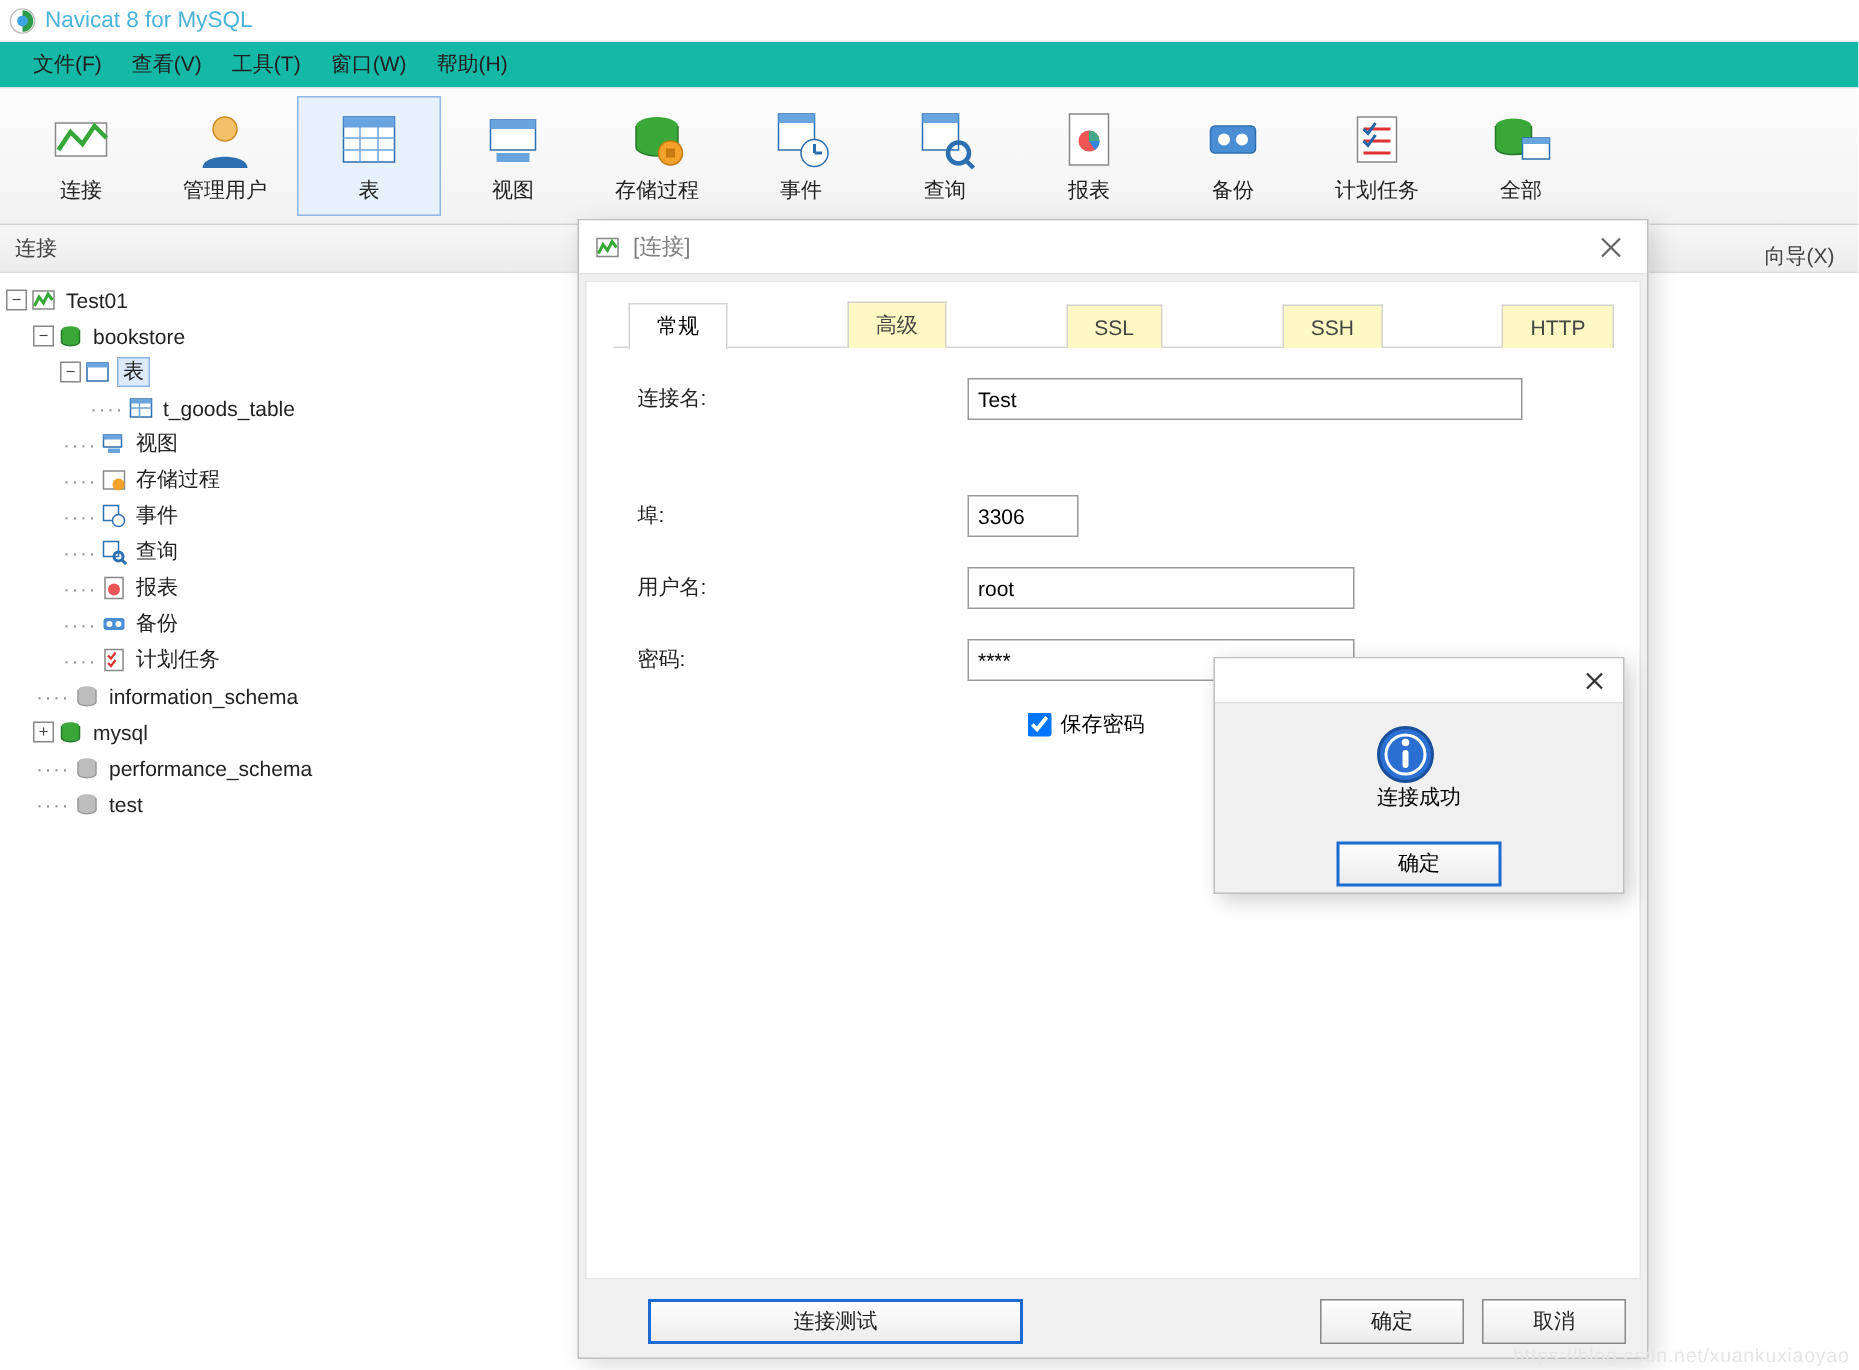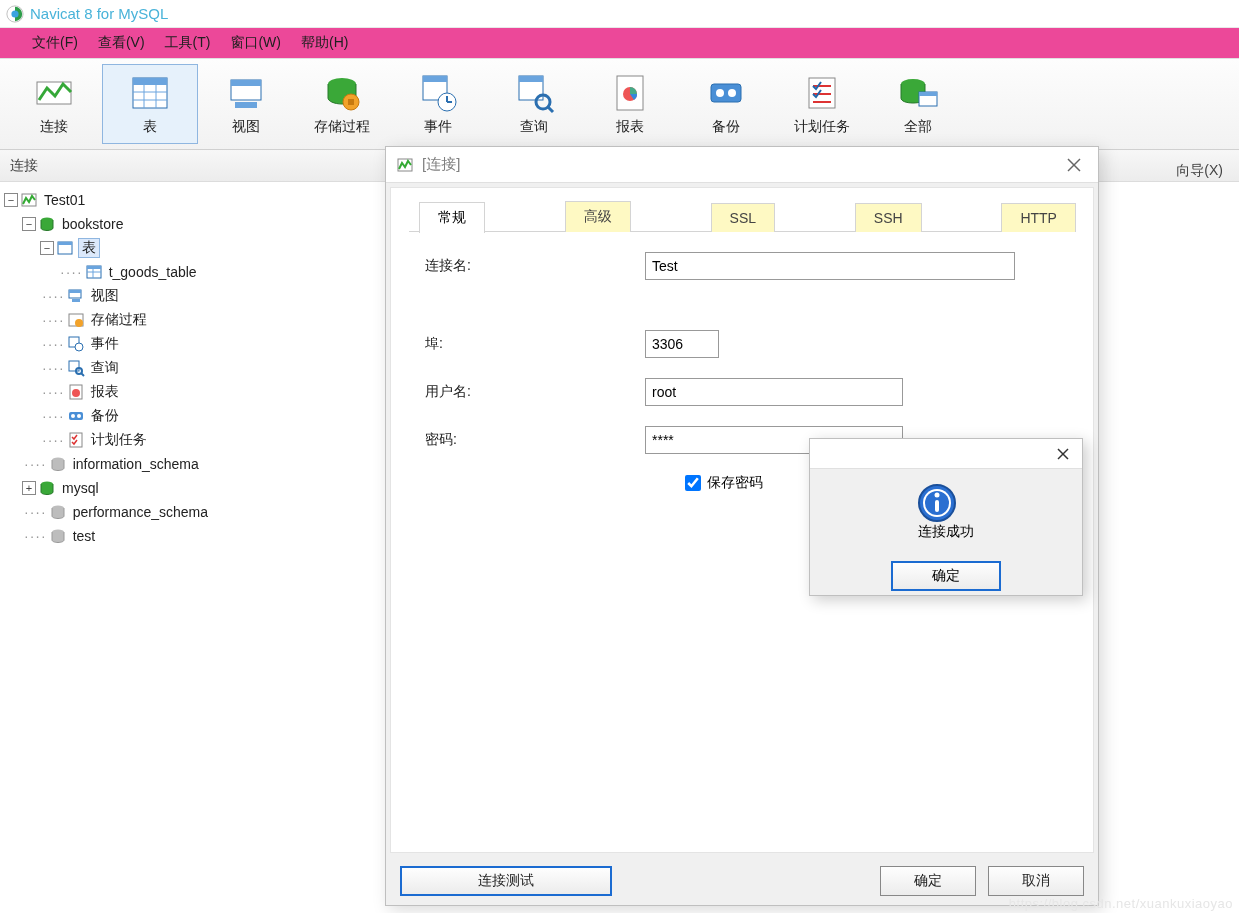--- a/index.html
+++ b/index.html
@@ -4,21 +4,21 @@
 <style>
 * { box-sizing: border-box; margin: 0; padding: 0; font-family: "Microsoft YaHei", "SimSun", Tahoma, Arial, sans-serif; font-size: 14px; }
 body { width: 1239px; height: 913px; position: relative; background: #fff; overflow: hidden; }
 
 
 .titlebar { height: 28px; display: flex; align-items: center; padding: 0 6px; background: #fff; border-bottom: 1px solid #e8e8e8; }
 .titlebar .appicon { width: 18px; height: 18px; margin-right: 6px; }
 .titlebar .title { color: #49b3d9; font-size: 15px; }
 
 
-.menubar { height: 30px; display: flex; align-items: center; padding: 0 24px; background: #ec4899; }
+.menubar { height: 30px; display: flex; align-items: center; padding: 0 14px; background: #14b8a6; }
 .menubar .menuitem { padding: 4px 8px; margin-right: 4px; color: #202020; cursor: default; }
 
 
 .toolbar { height: 92px; display: flex; align-items: center; padding: 0 6px; background: linear-gradient(#fdfdfd,#f2f2f2); border-top: 1px solid #e0e0e0; border-bottom: 1px solid #d0d0d0; }
 .toolbtn { width: 96px; height: 80px; display: flex; flex-direction: column; align-items: center; justify-content: center; border: 1px solid transparent; cursor: default; }
 .toolbtn.selected { border: 1px solid #8fb6e0; background: #e6f1fb; }
 .toolbtn .ticon { width: 42px; height: 42px; margin-bottom: 4px; }
 .toolbtn .tlabel { font-size: 14px; color: #222; }
 
 
@@ -51,21 +51,21 @@
 .frow input[type=text], .frow input[type=password] { height: 28px; border:1px solid #999; padding: 0 6px; background:#fff; }
 .frow .wide { width: 370px; }
 .frow .narrow { width: 74px; }
 .frow .med { width: 258px; }
 .cbrow { margin-left: 260px; display:flex; align-items:center; }
 .cbrow input { width:16px; height:16px; margin-right:6px; }
 
 .dlgfooter { height: 48px; display:flex; align-items:center; padding: 0 14px; gap: 12px; }
 .dlgfooter .spacer { flex:1; }
 .btn { min-width: 96px; height: 30px; border:1px solid #888; background:linear-gradient(#fefefe,#ececec); cursor:default; color:#222; }
-.btn.primary { border:2px solid #1b6bd1; width: 212px; }
+.btn.primary { border:2px solid #1b6bd1; width: 250px; margin-left: 32px; }
 
 
 .msgbox { position:absolute; left: 809px; top: 438px; width: 274px; height: 158px; background:#f0f0f0; border:1px solid #bfbfbf; box-shadow: 4px 4px 14px rgba(0,0,0,0.2); }
 .msgbox .mhdr { height:30px; display:flex; justify-content:flex-end; align-items:center; padding:0 8px; background:#fff; border-bottom:1px solid #e0e0e0;}
 .msgbox .mhdr .x { width:22px; height:22px; display:flex; align-items:center; justify-content:center; color:#444; cursor:default;}
 .msgbox .mbody { padding: 14px 18px; display:flex; align-items:center;flex-direction:column; }
 .msgbox .micon { width:40px; height:40px; margin-right:18px; }
 .msgbox .mfoot { display:flex; justify-content:center; padding: 6px 0 14px; }
 .msgbox .mbtn { width:110px; height:30px; border:2px solid #1b6bd1; background:linear-gradient(#fefefe,#ececec); cursor:default;}
 
@@ -93,20 +93,27 @@
   <span class="menuitem">帮助(H)</span>
 </div>
 
 <div class="toolbar">
   <div class="toolbtn">
     <span class="ticon"><svg viewBox="0 0 42 42">
           <rect x="4" y="10" width="34" height="22" fill="#fff" stroke="#888"></rect>
           <polyline points="6,28 14,16 22,24 30,12 38,20" fill="none" stroke="#35a838" stroke-width="3"></polyline>
         </svg></span>
     <span class="tlabel">连接</span>
+  </div>
+  <div class="toolbtn">
+    <span class="ticon"><svg viewBox="0 0 42 42">
+          <circle cx="21" cy="14" r="8" fill="#f4c06a" stroke="#cc8a20"></circle>
+          <path d="M6 40c0-10 30-10 30 0" fill="#2b6fb0"></path>
+        </svg></span>
+    <span class="tlabel">管理用户</span>
   </div>
   <div class="toolbtn selected">
     <span class="ticon"><svg viewBox="0 0 42 42">
           <rect x="4" y="6" width="34" height="30" fill="#fff" stroke="#2b6fb0"></rect>
           <rect x="4" y="6" width="34" height="7" fill="#6aa4de"></rect>
           <line x1="4" y1="20" x2="38" y2="20" stroke="#6aa4de"></line>
           <line x1="4" y1="28" x2="38" y2="28" stroke="#6aa4de"></line>
           <line x1="15" y1="6" x2="15" y2="36" stroke="#6aa4de"></line>
           <line x1="27" y1="6" x2="27" y2="36" stroke="#6aa4de"></line>
         </svg></span>

